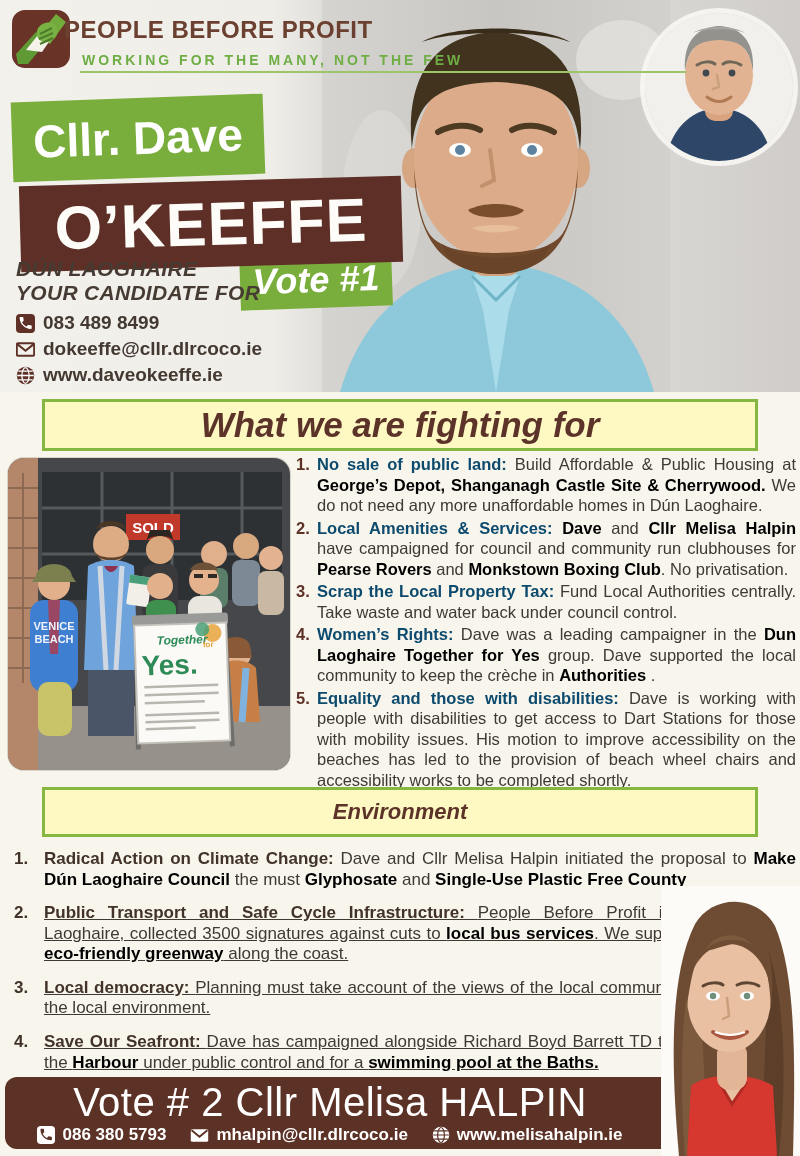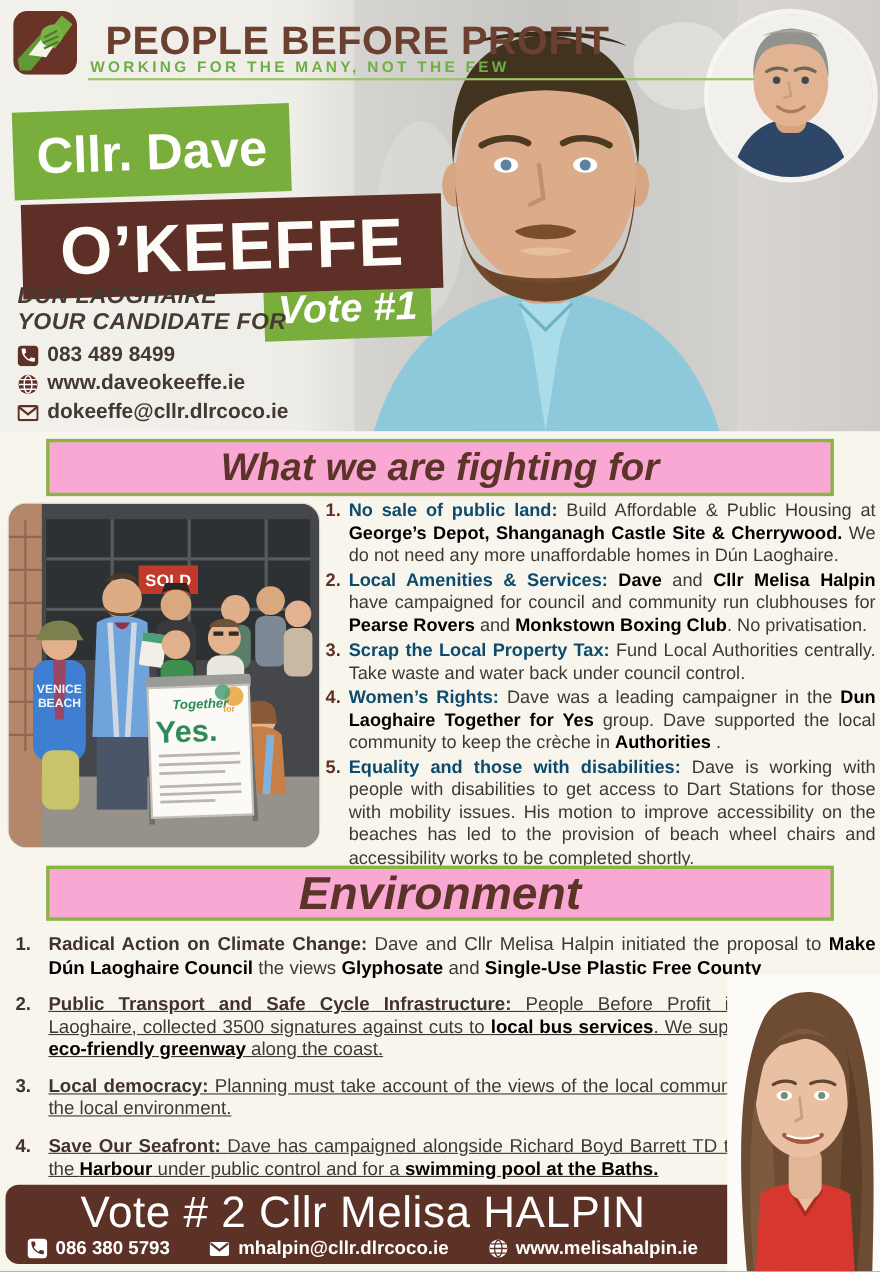--- a/index.html
+++ b/index.html
@@ -5,21 +5,21 @@
   html,body{margin:0;padding:0;background:#888;}
   #page{position:relative;width:800px;height:1156px;margin:0 auto;overflow:hidden;
         background:#f8f5ec;font-family:"Liberation Sans","DejaVu Sans",sans-serif;}
 
   
   .hero{position:absolute;left:0;top:0;width:800px;height:392px;
         background:linear-gradient(90deg,#f3f1ec 0%,#efede8 34%,#d9d7d3 44%,#cfccc8 58%,#dbd9d5 78%,#cfccc9 100%);}
   .dave-photo{position:absolute;left:322px;top:0;width:348px;height:392px;z-index:1;}
   .header{position:absolute;left:0;top:0;width:800px;height:80px;z-index:4;}
   .logo{position:absolute;left:12px;top:10px;width:58px;height:58px;}
-  .org-title{position:absolute;left:96px;top:16px;font-size:36px;font-weight:bold;
+  .org-title{position:absolute;left:64px;top:16px;font-size:24px;font-weight:bold;
              letter-spacing:.5px;color:#6b4030;white-space:nowrap;}
   .tagline{position:absolute;left:82px;top:52px;font-size:14px;font-weight:bold;
            letter-spacing:3px;color:#6fae45;white-space:nowrap;}
   .tagrule{position:absolute;left:80px;top:71px;width:606px;height:2px;background:#9cc468;}
 
   .banner-dave{position:absolute;left:12px;top:98px;width:252px;height:80px;background:#7aae3c;
                transform:rotate(-2deg);z-index:3;display:flex;align-items:center;justify-content:center;}
   .banner-dave span{color:#fff;font-size:46px;font-weight:bold;}
   .banner-okeeffe{position:absolute;left:20px;top:181px;width:382px;height:86px;background:#5e2f26;
                transform:rotate(-1.6deg);z-index:3;display:flex;align-items:center;justify-content:center;}
@@ -34,27 +34,27 @@
   .c-row svg{margin-right:8px;flex:none;}
   .c-row span{font-size:19px;font-weight:bold;color:#433931;}
 
   .rbb-avatar{position:absolute;left:645px;top:13px;width:148px;height:148px;border-radius:50%;
               overflow:hidden;z-index:2;box-shadow:0 0 0 5px rgba(250,249,245,.85);}
   .quote{position:absolute;left:553px;top:168px;width:245px;z-index:2;text-align:center;
          color:#6b352b;font-weight:bold;font-size:17.5px;line-height:1.27;}
   .quote .attr{margin-top:10px;font-size:18px;}
 
   
-  .hbox{position:absolute;left:42px;width:710px;background:#f9a8d4;border:3px solid #86b741;
+  .hbox{position:absolute;left:42px;width:710px;background:#fef9c3;border:3px solid #86b741;
         display:flex;align-items:center;justify-content:center;z-index:2;}
   .hbox1{top:399px;height:46px;}
   .hbox2{top:787px;height:44px;}
   .hbox span{font-style:italic;font-weight:bold;color:#5c3329;}
   .hbox1 span{font-size:35px;}
-  .hbox2 span{font-size:42px;}
+  .hbox2 span{font-size:22px;}
 
   
   .fight-photo{position:absolute;left:8px;top:458px;width:282px;height:312px;border-radius:16px;
                overflow:hidden;z-index:1;box-shadow:0 0 0 1px #d8d4c8;}
   .fight-list{position:absolute;left:296px;top:454px;width:500px;font-size:16.5px;line-height:1.245;}
   .fitem{display:flex;margin-bottom:2px;}
   .fitem .num{flex:none;width:21px;font-weight:bold;color:#5d3126;}
   .fitem .txt{flex:1;text-align:justify;color:#3f3933;}
 
   .seg-lead{font-weight:bold;color:#0c4a6e;}
@@ -66,21 +66,21 @@
   .eitem{display:flex;margin-bottom:13px;}
   .eitem .num{flex:none;width:30px;font-weight:bold;color:#41332b;}
   .eitem .txt{flex:1;text-align:justify;color:#3f3933;}
   .eitem.narrow .txt{margin-right:80px;text-decoration:underline;}
 
   
   .footer-bar{position:absolute;left:5px;top:1077px;width:790px;height:72px;background:#5c3126;
               border-radius:12px;z-index:1;}
   .vote-line{margin:3px 150px 0 10px;text-align:center;color:#fff;font-size:40px;font-weight:normal;
              letter-spacing:.5px;white-space:nowrap;}
-  .f-contacts{display:flex;justify-content:center;margin:0 150px 0 10px;gap:36px;align-items:center;}
+  .f-contacts{display:flex;justify-content:center;margin:0 150px 0 10px;gap:24px;align-items:center;}
   .f-contacts .fc{display:flex;align-items:center;gap:7px;color:#fff;font-size:17px;font-weight:bold;}
   .melisa-photo{position:absolute;left:661px;top:886px;width:139px;height:270px;z-index:2;overflow:hidden;}
 </style>
 </head>
 <body>
 
 <div id="page">
 
   <div class="hero">
 
@@ -154,33 +154,33 @@
 
     <div class="contacts">
       <div class="c-row">
         <svg width="19" height="19" viewBox="0 0 24 24">
           <rect width="24" height="24" rx="5" fill="#5e3026"></rect>
           <path d="M7.6 10.3c1.2 2.4 3.2 4.4 5.6 5.6l1.9-1.9c.23-.23.57-.3.87-.2.95.3 1.98.48 3.03.48.47 0 .85.38.85.85v2.9c0 .47-.38.85-.85.85C11 18.9 4.6 12.5 4.6 4.5c0-.47.38-.85.85-.85h2.97c.47 0 .85.38.85.85 0 1.06.17 2.08.48 3.03.09.3.02.63-.21.86l-1.94 1.91z" fill="#fff"></path>
         </svg>
         <span>083 489 8499</span>
       </div>
       <div class="c-row">
+        <svg width="19" height="15" viewBox="0 0 24 18">
+          <rect x="1" y="1" width="22" height="16" rx="2" fill="none" stroke="#5e3026" stroke-width="2.6"></rect>
+          <path d="M2 2.5 L12 10.5 L22 2.5" fill="none" stroke="#5e3026" stroke-width="2.6"></path>
+        </svg>
+        <span>dokeeffe@cllr.dlrcoco.ie</span>
+      </div>
+      <div class="c-row">
         <svg width="19" height="19" viewBox="0 0 24 24">
           <circle cx="12" cy="12" r="11" fill="#5e3026"></circle>
           <ellipse cx="12" cy="12" rx="4.5" ry="10" fill="none" stroke="#fff" stroke-width="1.6"></ellipse>
           <path d="M1.5 12h21 M3 6.5h18 M3 17.5h18" stroke="#fff" stroke-width="1.6" fill="none"></path>
         </svg>
         <span>www.daveokeeffe.ie</span>
-      </div>
-      <div class="c-row">
-        <svg width="19" height="15" viewBox="0 0 24 18">
-          <rect x="1" y="1" width="22" height="16" rx="2" fill="none" stroke="#5e3026" stroke-width="2.6"></rect>
-          <path d="M2 2.5 L12 10.5 L22 2.5" fill="none" stroke="#5e3026" stroke-width="2.6"></path>
-        </svg>
-        <span>dokeeffe@cllr.dlrcoco.ie</span>
       </div>
     </div>
 
     <svg class="rbb-avatar" viewBox="0 0 148 148">
       <rect width="148" height="148" fill="#f2f0ec"></rect>
       <path d="M20 148 C28 110 50 96 74 95 C98 96 120 110 128 148 Z" fill="#2e4668"></path>
       <rect x="60" y="82" width="28" height="26" rx="10" fill="#d8a37e"></rect>
       <ellipse cx="74" cy="62" rx="34" ry="40" fill="#e2b392"></ellipse>
       <path d="M40 58 C38 26 54 14 74 13 C94 14 110 26 108 58 C104 34 96 28 74 27 C52 28 44 34 40 58 Z" fill="#93928c"></path>
       <path d="M48 20 C60 12 88 12 100 20 C88 15 60 15 48 20 Z" fill="#a6a5a0"></path>
@@ -286,21 +286,21 @@
       </div>
     </div>
 
   <div class="hbox hbox2">
     <span>Environment</span>
   </div>
 
   <div class="env-list">
       <div class="eitem">
         <span class="num">1.</span>
-        <span class="txt"><span class="seg-elead">Radical Action on Climate Change: </span><span>Dave and Cllr Melisa Halpin  initiated the proposal to </span><span class="seg-b">Make Dún Laoghaire Council</span><span> the views </span><span class="seg-b">Glyphosate</span><span> and </span><span class="seg-b">Single-Use Plastic Free County</span></span>
+        <span class="txt"><span class="seg-elead">Radical Action on Climate Change: </span><span>Dave and Cllr Melisa Halpin  initiated the proposal to </span><span class="seg-b">Make Dún Laoghaire Council</span><span> the must </span><span class="seg-b">Glyphosate</span><span> and </span><span class="seg-b">Single-Use Plastic Free County</span></span>
       </div>
       <div class="eitem narrow">
         <span class="num">2.</span>
         <span class="txt"><span class="seg-elead">Public Transport and Safe Cycle Infrastructure: </span><span>People Before Profit in Dún Laoghaire, collected 3500 signatures against cuts to </span><span class="seg-b">local bus services</span><span>.  We support an </span><span class="seg-b">eco-friendly greenway</span><span> along the coast.</span></span>
       </div>
       <div class="eitem narrow">
         <span class="num">3.</span>
         <span class="txt"><span class="seg-elead">Local democracy: </span><span>Planning must take account of the views of the local community and the local environment.</span></span>
       </div>
       <div class="eitem narrow">

